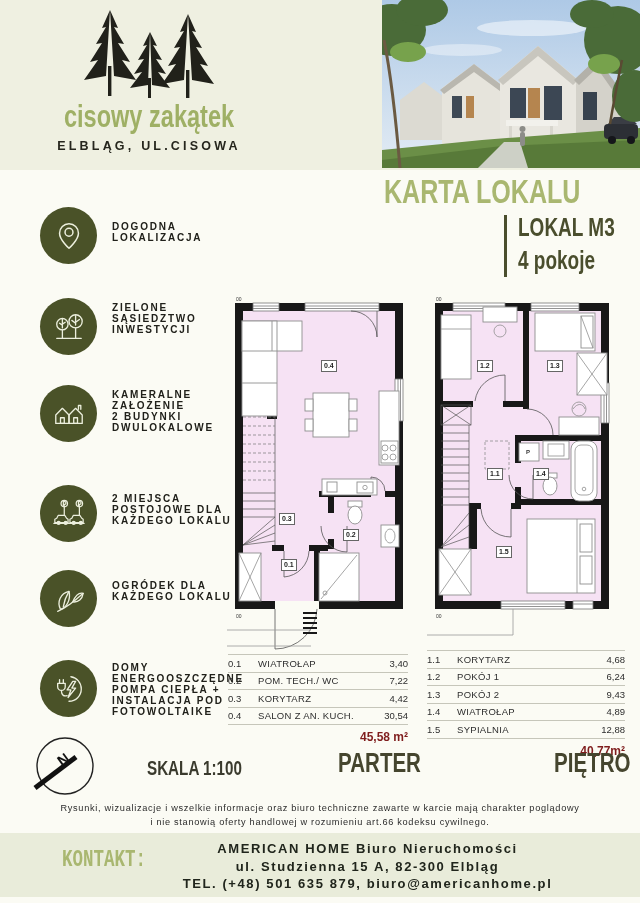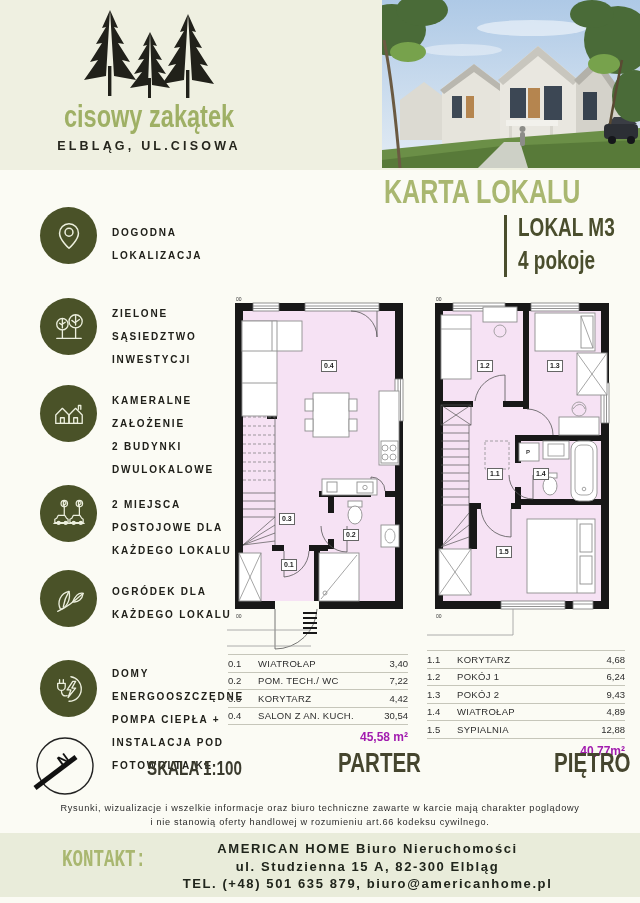--- a/index.html
+++ b/index.html
@@ -15,34 +15,34 @@
   .logo-sub{left:18px;top:139px;width:262px;text-align:center;font-size:12.5px;letter-spacing:3.2px;color:#26261d;font-weight:bold;}
 
   
   .h-title{left:384px;top:175px;font-size:33px;color:#a9b770;line-height:34px;}
   .h-col1{left:384px;top:211px;font-size:25px;color:#4a4e2d;line-height:33px;}
   .h-col2{left:518px;top:211px;font-size:25px;color:#4a4e2d;line-height:33px;}
   .h-div{left:504px;top:215px;width:3px;height:62px;background:#4a4e2d;}
 
   
   .feat-circle{width:57px;height:57px;border-radius:50%;background:#4a5228;display:flex;align-items:center;justify-content:center;}
-  .feat-label{font-size:10px;font-weight:bold;letter-spacing:1.8px;color:#20201a;line-height:23px;white-space:pre-line;}
+  .feat-label{font-size:10px;font-weight:bold;letter-spacing:1.8px;color:#20201a;line-height:11px;white-space:pre-line;}
 
   
   .room-label{position:absolute;font-size:7px;line-height:10px;background:#fff;border:0.5px solid #666;padding:0 2px;color:#222;font-weight:bold;}
   .washer-label{position:absolute;font-size:6px;line-height:8px;color:#333;font-weight:bold;}
 
   
   .rtable{font-size:9.5px;color:#2e2e2e;}
   .trow{display:flex;align-items:center;height:16.5px;border-bottom:1px solid #c6c6ba;}
   .trow:first-child{border-top:1px solid #c6c6ba;}
   .tno{width:30px;}
   .tname{flex:1;letter-spacing:0.3px;}
   .tarea{width:46px;text-align:right;}
-  .ttotal{text-align:right;font-weight:bold;font-size:12px;color:#a21caf;padding-top:5px;}
+  .ttotal{text-align:right;font-weight:bold;font-size:12px;color:#7f1d1d;padding-top:5px;}
 
   .floor-label{font-size:27px;color:#45452e;text-align:center;}
   .skala{font-size:20px;color:#3a3a2d;}
 
   .disclaimer{left:0;top:801px;width:640px;text-align:center;font-size:9.2px;letter-spacing:0.7px;color:#2b2b2b;line-height:14px;}
 
   .footer-band{left:0;top:833px;width:640px;height:64px;background:#e9ecda;}
   .kontakt{left:62px;top:847px;font-size:23px;color:#a9b770;font-family:Liberation Mono, monospace;}
   .contact{left:150px;right:55px;top:840px;text-align:center;font-size:13px;font-weight:bold;letter-spacing:1.6px;color:#20251c;line-height:17.5px;position:absolute;}
 </style>

